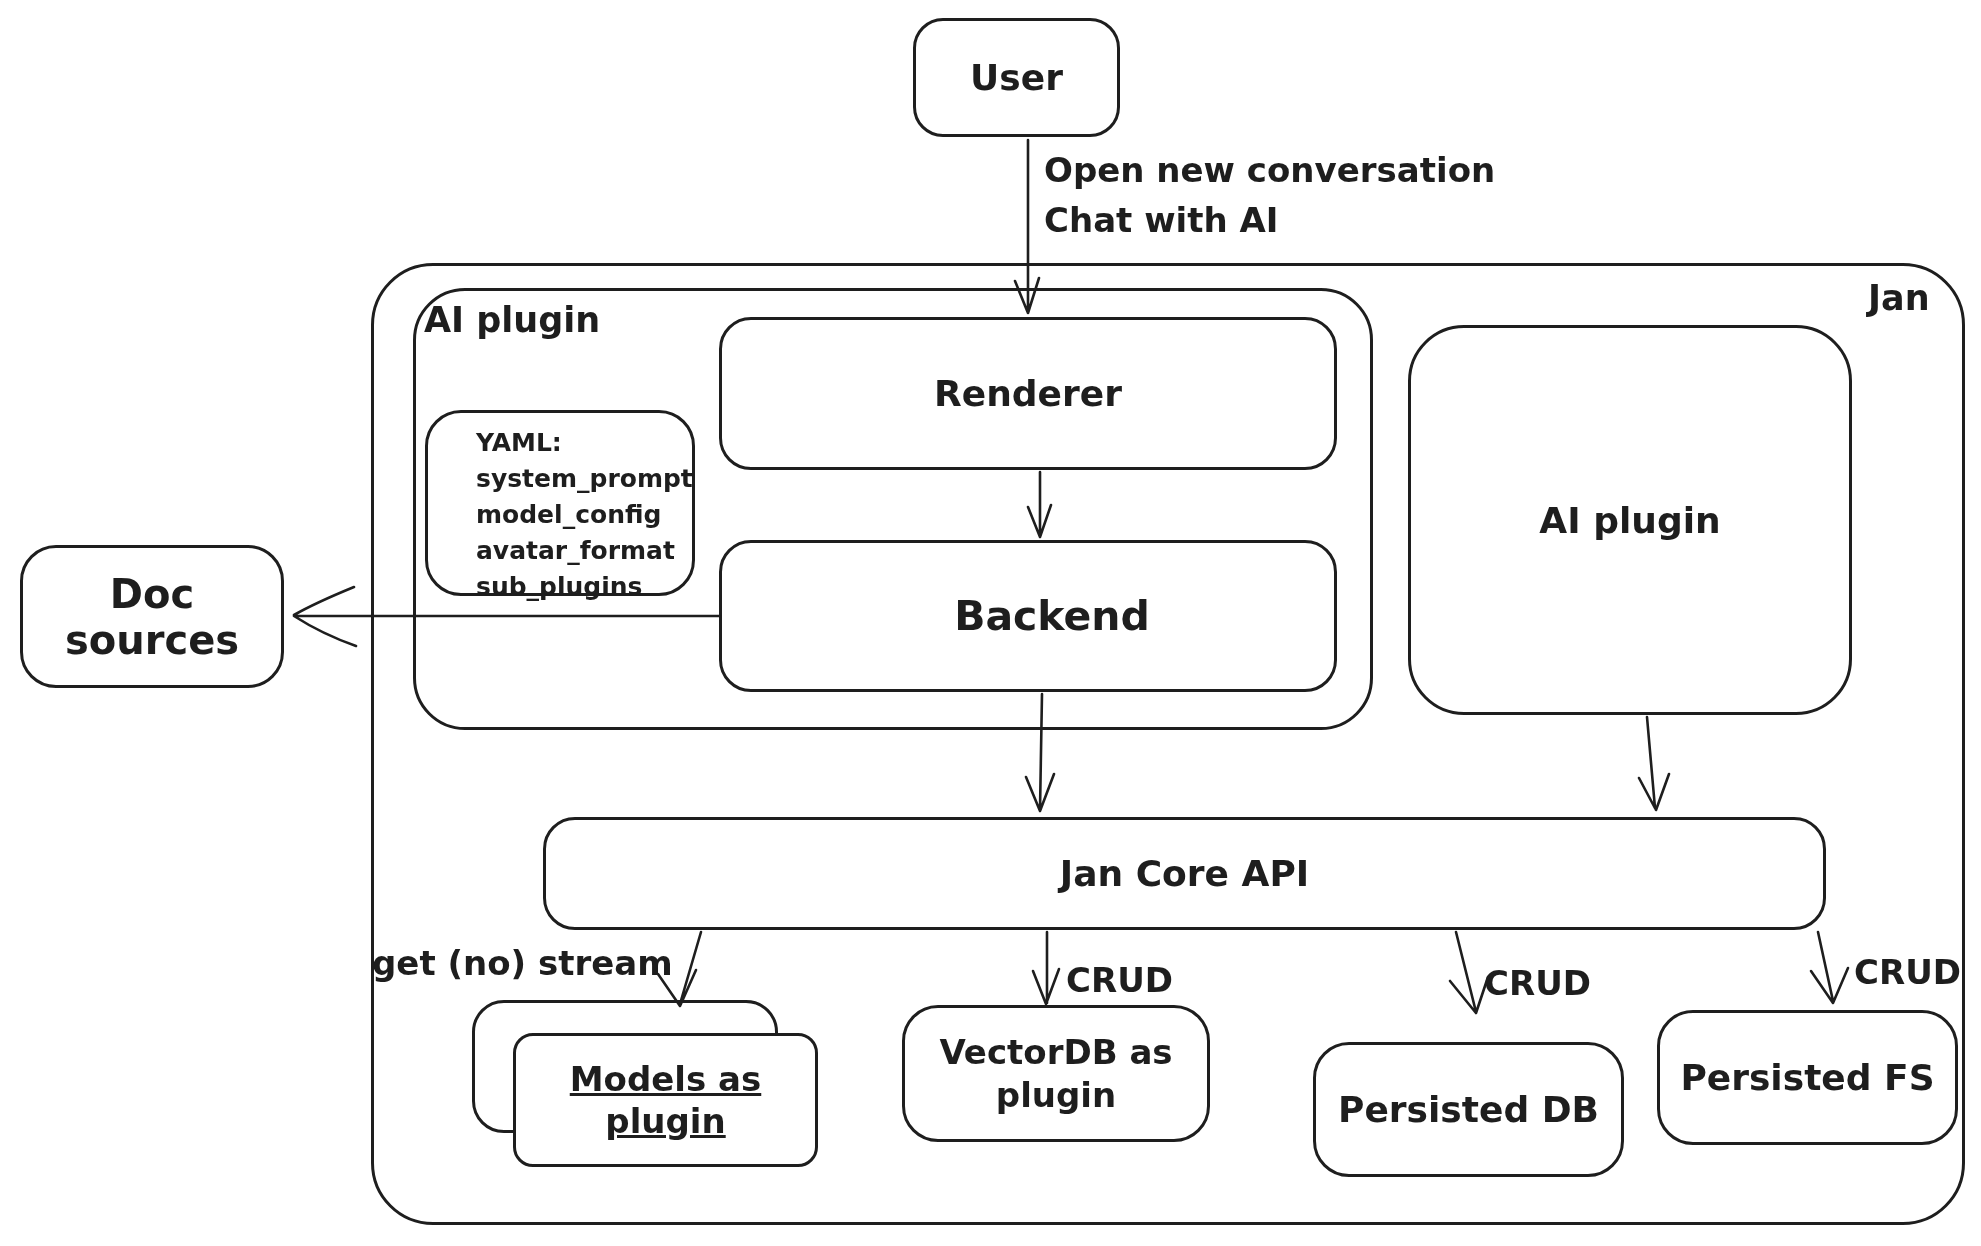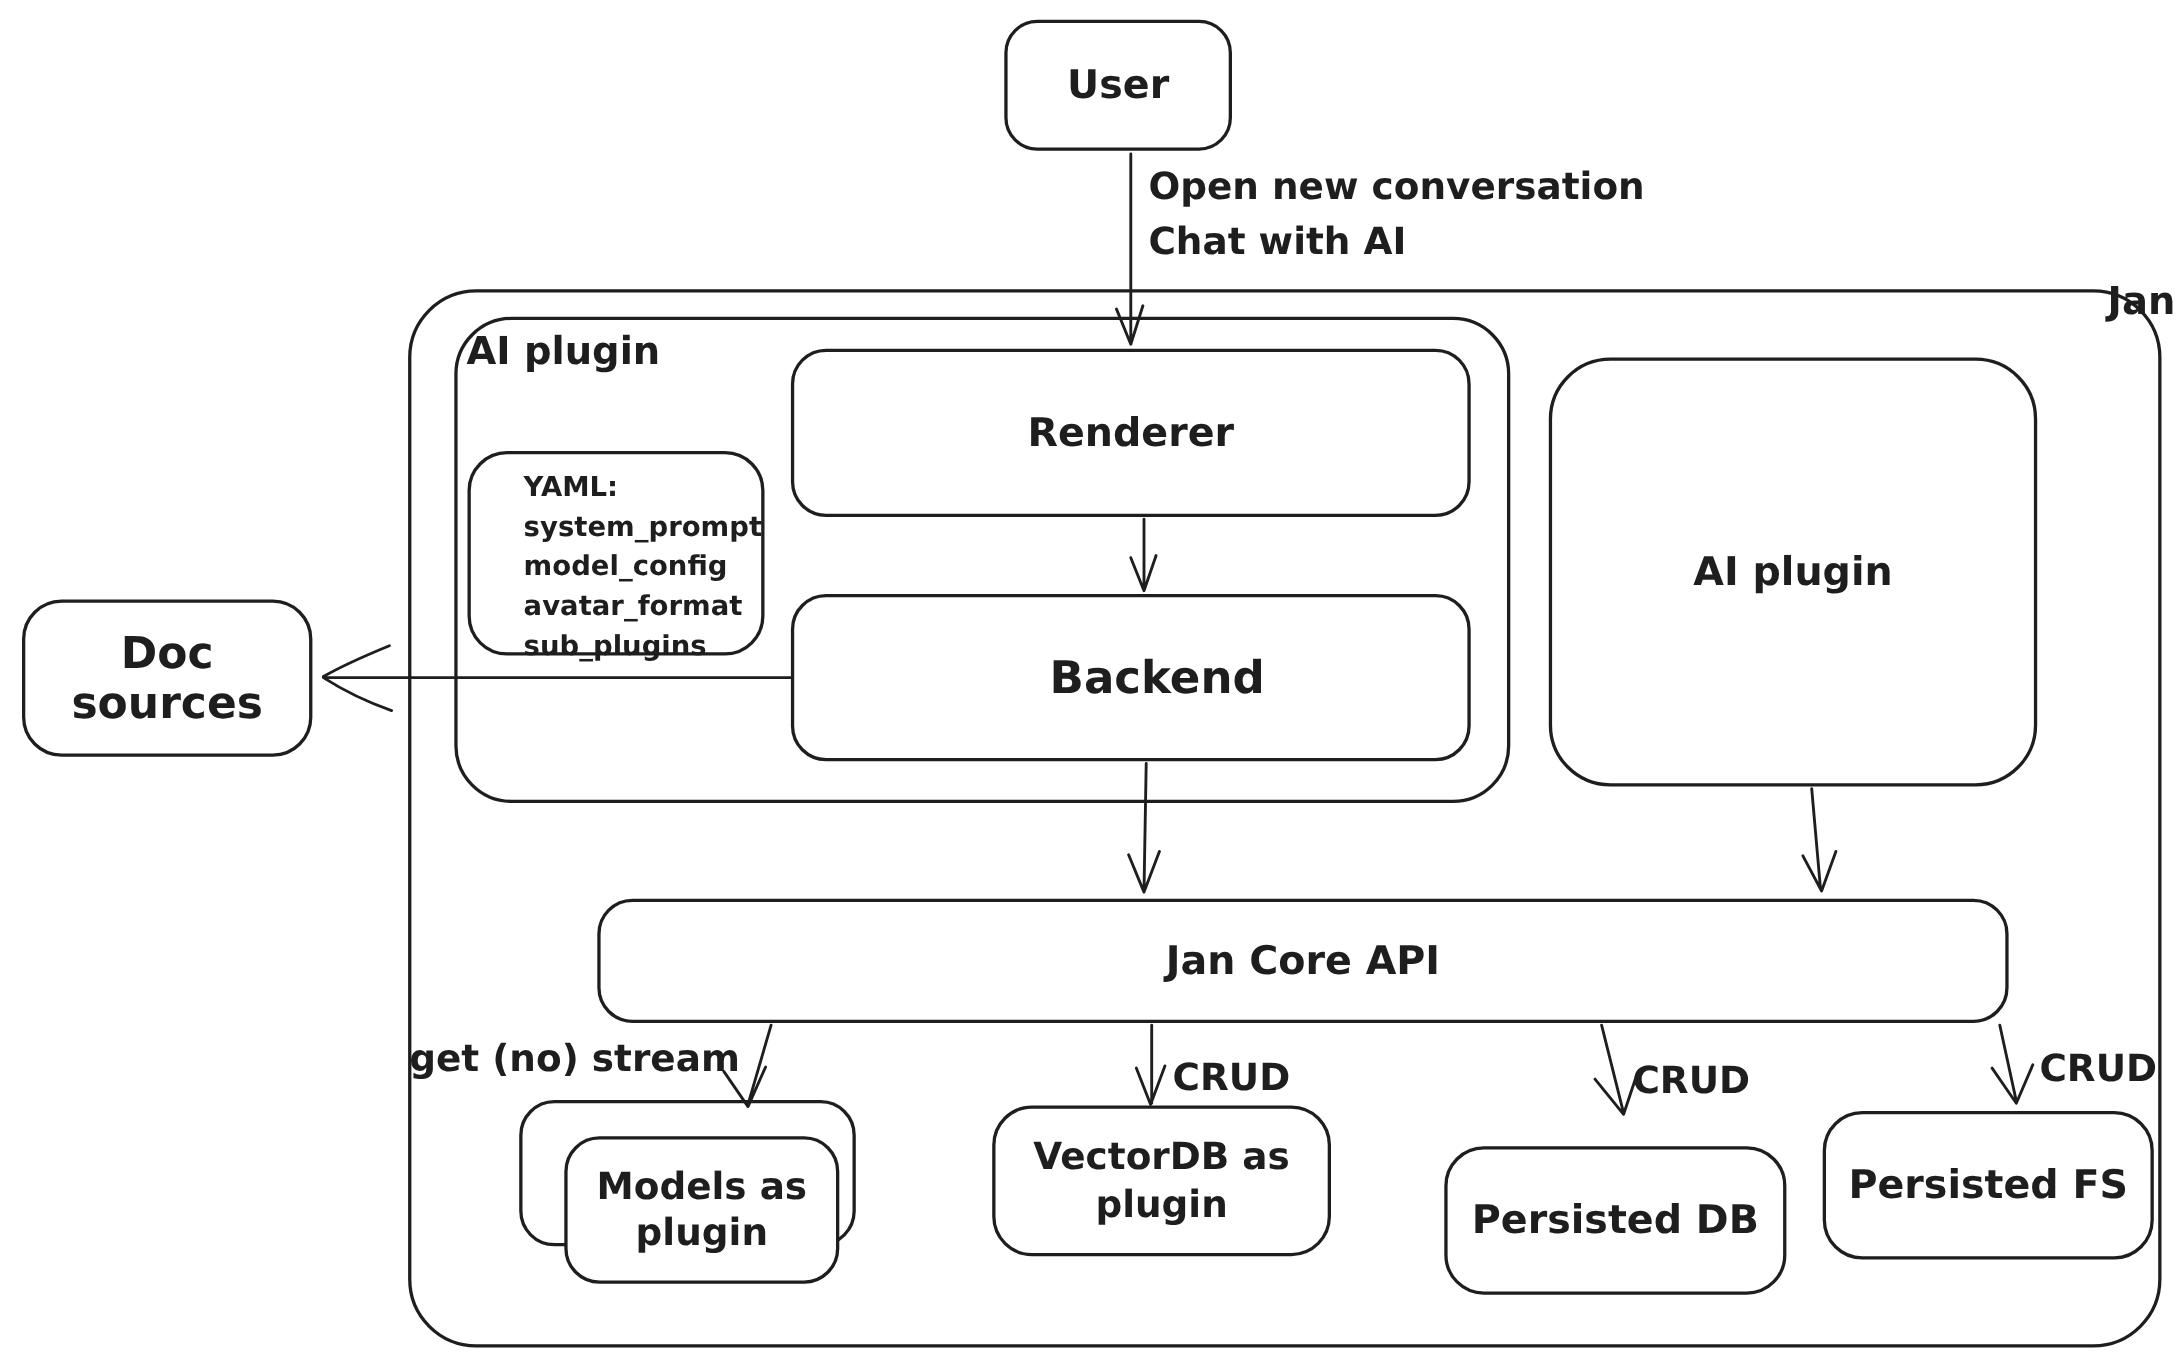--- a/index.html
+++ b/index.html
@@ -43,21 +43,21 @@
     stroke:#1e1e1e;stroke-width:2.6;fill:none;
     stroke-linecap:round;stroke-linejoin:round;
   }
 </style>
 </head>
 <body>
 
 <div id="canvas">
 
   <div class="group" style="left:371px;top:263px;width:1594px;height:962px;border-radius:62px;"></div>
-  <div class="lbl" style="left:1868px;top:254px;font-size:35px;margin-left:48px;">Jan</div>
+  <div class="lbl" style="left:1868px;top:278px;font-size:35px;">Jan</div>
 
   <div class="group" style="left:413px;top:288px;width:960px;height:442px;border-radius:52px;"></div>
   <div class="lbl" style="left:424px;top:300px;font-size:35px;">AI plugin</div>
 
   <div class="node" style="left:913px;top:18px;width:207px;height:119px;border-radius:30px;font-size:36px;">
     <span>User</span>
   </div>
 
   <div class="node" style="left:719px;top:317px;width:618px;height:153px;border-radius:32px;font-size:36px;">
     <span>Renderer</span>
@@ -83,21 +83,21 @@
 
   <div class="node" style="left:1408px;top:325px;width:444px;height:390px;border-radius:56px;font-size:36px;">
     <span>AI plugin</span>
   </div>
 
   <div class="node" style="left:543px;top:817px;width:1283px;height:113px;border-radius:32px;font-size:36px;">
     <span>Jan Core API</span>
   </div>
 
   <div class="node" style="left:472px;top:1000px;width:306px;height:133px;border-radius:32px;"></div>
-  <div class="node" style="left:513px;top:1033px;width:250px;height:134px;border-radius:32px;font-size:34px;line-height:1.25;padding:0 26px;">
+  <div class="node" style="left:513px;top:1033px;width:305px;height:134px;border-radius:20px;font-size:34px;line-height:1.25;padding:0 26px;text-decoration:underline;">
     <span>Models as plugin</span>
   </div>
 
   <div class="node" style="left:902px;top:1005px;width:308px;height:137px;border-radius:36px;font-size:34px;line-height:1.25;padding:0 26px;">
     <span>VectorDB as plugin</span>
   </div>
 
   <div class="node" style="left:1313px;top:1010px;width:311px;height:135px;border-radius:36px;font-size:36px;margin-top:32px;">
     <span>Persisted DB</span>
   </div>

